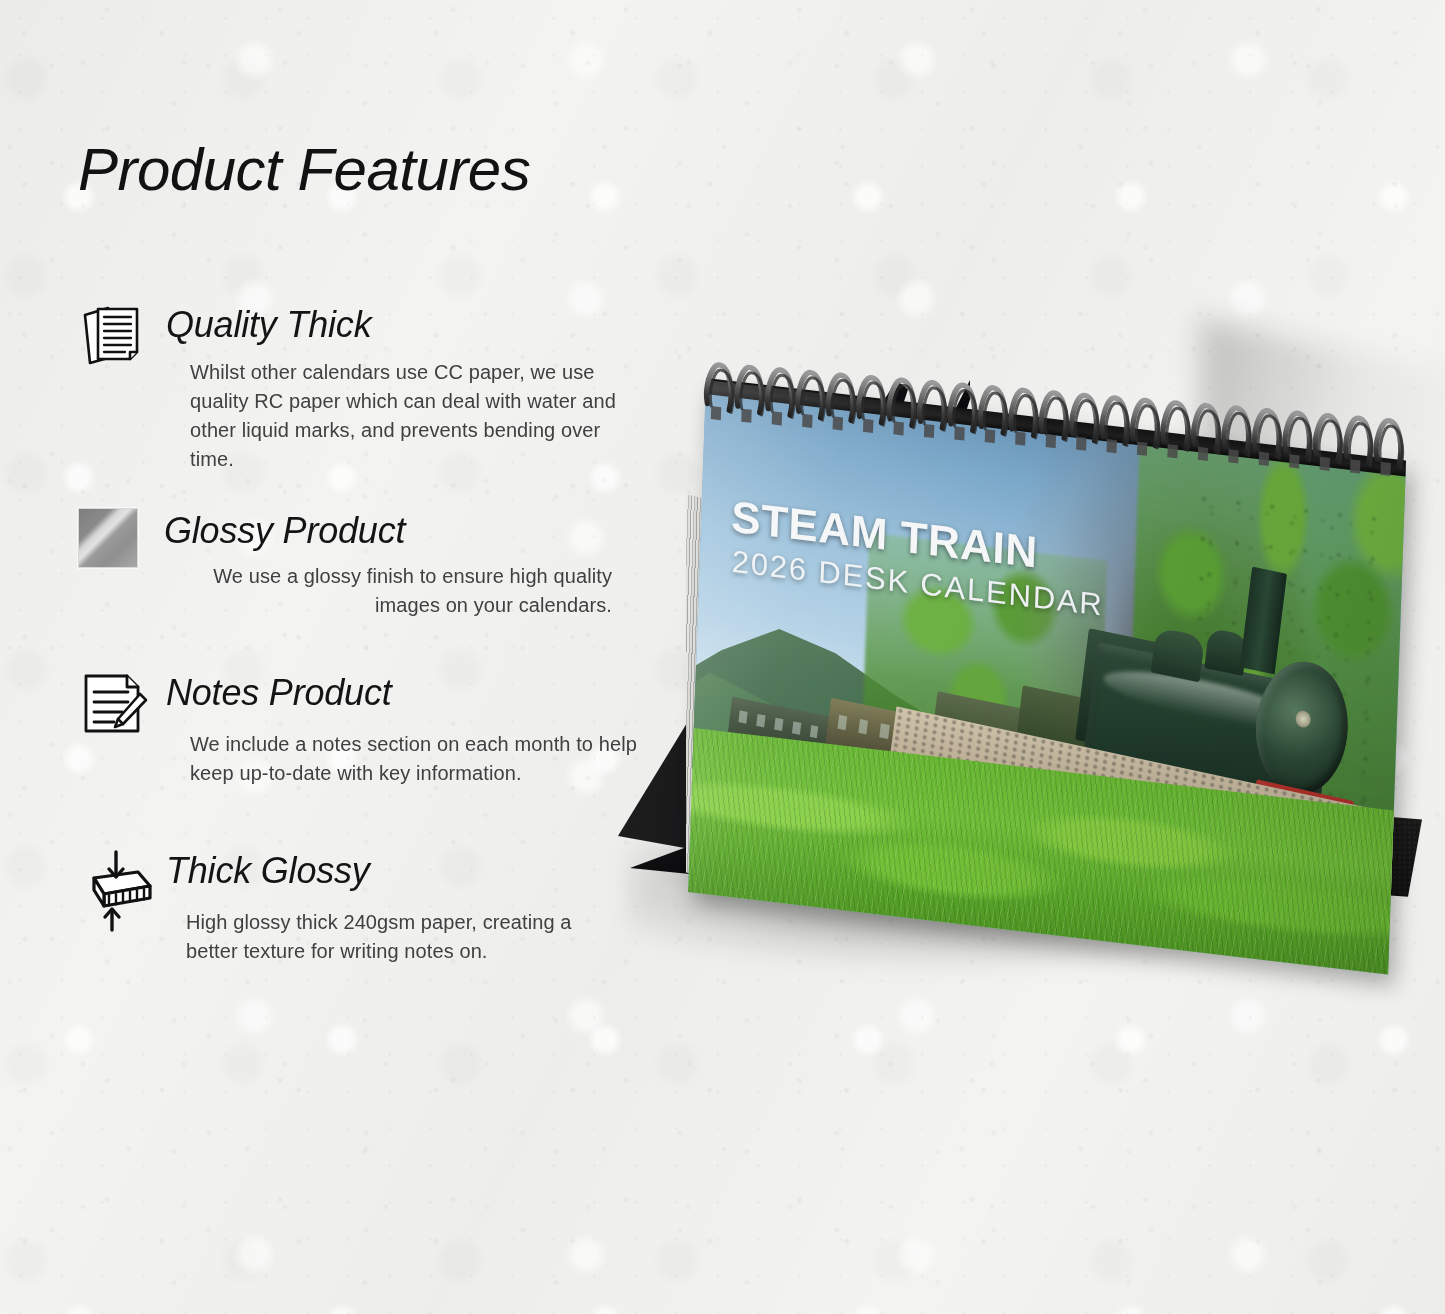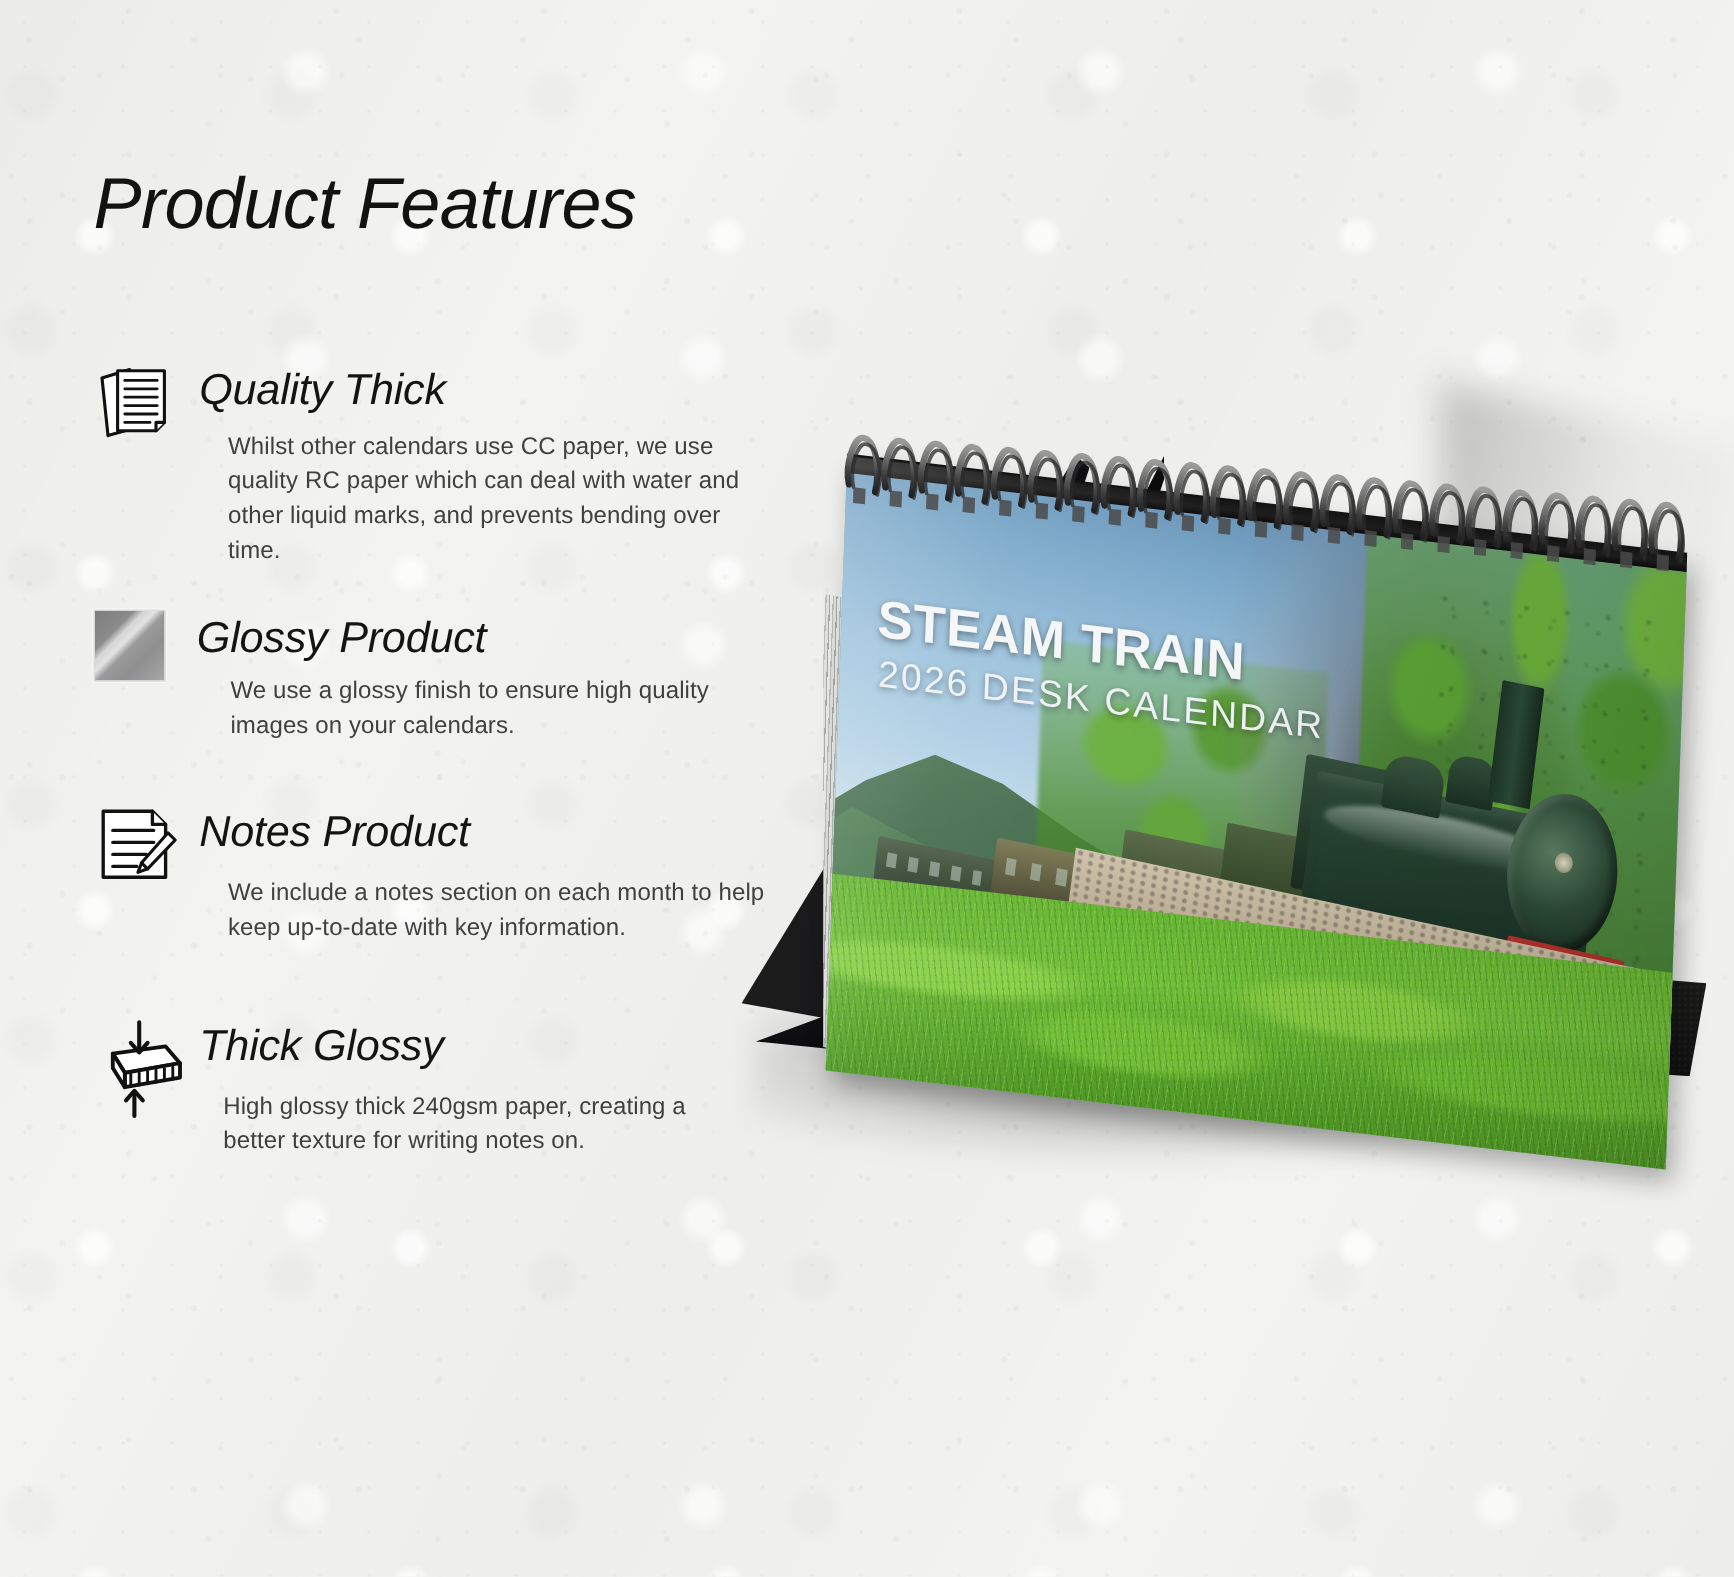--- a/index.html
+++ b/index.html
@@ -60,21 +60,21 @@
     position:absolute;left:84px;
     font-size:20px;line-height:29px;color:#404040;font-weight:400;
     letter-spacing:.1px;
     margin-left:28px;
   }
   #f-quality{top:300px;}
   #f-quality .feature-body{top:58px;width:450px;}
   #f-glossy{top:508px;}
   #f-glossy .feature-icon{width:62px;height:62px;}
   #f-glossy .feature-title{left:86px;top:2px;}
-  #f-glossy .feature-body{top:54px;left:86px;width:420px;}
+  #f-glossy .feature-body{top:54px;left:86px;width:420px;text-align:right;}
   #f-notes{top:668px;}
   #f-notes .feature-body{top:62px;width:450px;}
   #f-thick{top:848px;}
   #f-thick .feature-icon{width:86px;height:86px;left:-6px;}
   #f-thick .feature-title{left:88px;top:2px;}
   #f-thick .feature-body{top:60px;left:80px;width:420px;}
 
   
   .gloss-sq{
     width:58px;height:58px;

